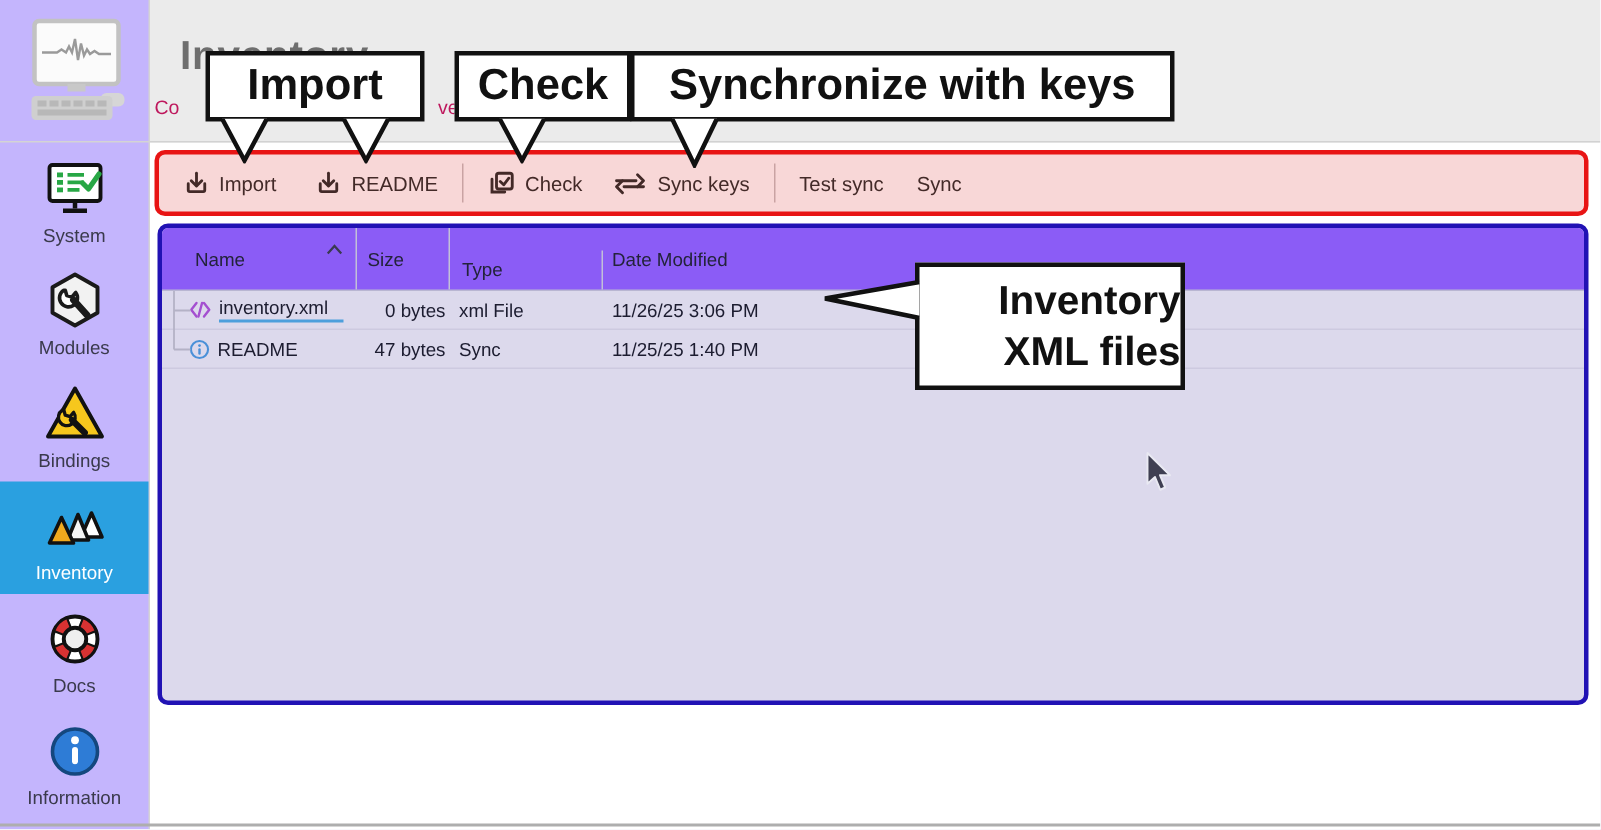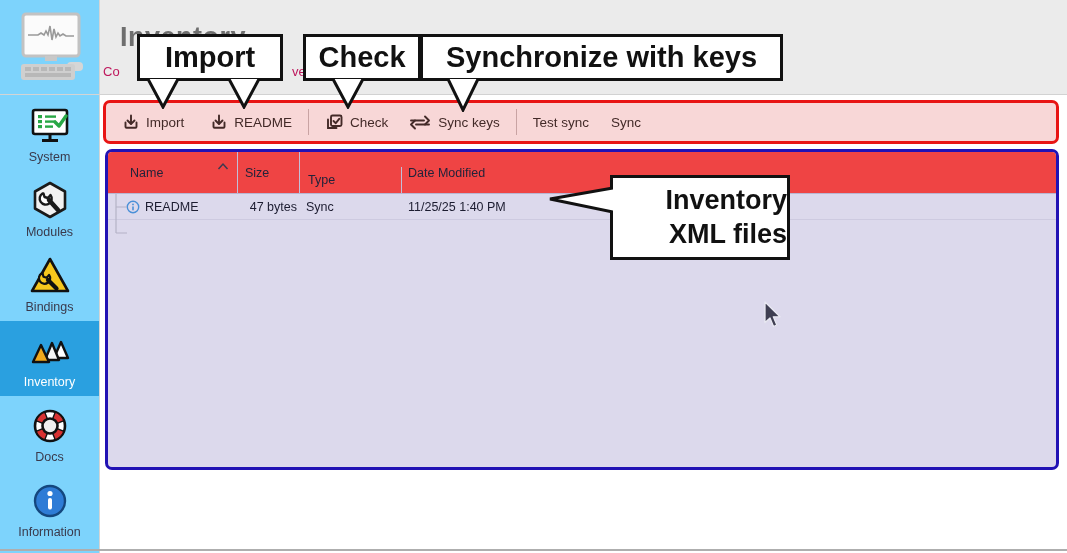--- a/index.html
+++ b/index.html
@@ -21,21 +21,21 @@
   }
   .subtitle-frag {
     position:absolute; top:64px; font-size:13px; color:#be185d;
   }
   .subtitle-frag.left  { left:3px; }
   .subtitle-frag.right { left:192px; }
 
   
   .sidebar {
     position:absolute; left:0; top:0; width:100px; height:553px;
-    background:#7dd3fc; border-right:1px solid #d4d4d4;
+    background:#c4b5fd; border-right:1px solid #d4d4d4;
   }
   .sidebar-logo {
     width:100px; height:95px; border-bottom:1px solid #d4d4d4;
     display:flex; align-items:center; justify-content:center;
   }
   .nav { position:absolute; top:96px; left:0; width:99px; }
   .nav-item {
     width:99px; height:75px; display:flex; flex-direction:column;
     align-items:center; justify-content:center; cursor:default;
   }
@@ -56,21 +56,21 @@
   }
   .tb-gap { width:22px; }
   .tb-sep { width:1px; height:26px; background:#c9a3a3; margin:0 14px; }
 
   
   .file-panel {
     position:absolute; left:105px; top:149px; width:954px; height:321px;
     background:#dcd9ec; border:3px solid #2112b4; border-radius:7px;
     overflow:hidden; z-index:4;
   }
-  .tbl-header { display:flex; height:42px; background:#ef4444; border-bottom:1px solid #b9b6d2; }
+  .tbl-header { display:flex; height:42px; background:#8b5cf6; border-bottom:1px solid #b9b6d2; }
   .th {
     display:flex; align-items:center; font-size:12.5px; color:#23233a;
     border-right:1px solid #c2bfd8; position:relative;
   }
   .th.name { width:130px; padding-left:22px; }
   .th.size { width:62px; padding-left:7px; }
   .th.type { width:102px; padding-left:8px;margin-top:15px; }
   .th.date { flex:1; padding-left:6px; border-right:none; }
   .sort-ind { position:absolute; right:8px; top:8px; }
 
@@ -288,20 +288,33 @@
       <div class="th date">
         <span>Date Modified</span>
       </div>
     </div>
 
     <div class="tbl-rows">
       <svg class="tree" style="position:absolute; left:4px; top:0;" width="20" height="54" viewBox="0 0 20 54">
         <path d="M4 0 V39 M4 13 H15 M4 39 H15" fill="none" stroke="#b4b2c6" stroke-width="1.2"></path>
       </svg>
 
+      <div class="tr">
+        <div class="td name">
+          <svg width="15" height="13" viewBox="0 0 15 13">
+            <polyline points="5,2 1.5,6.5 5,11" fill="none" stroke="#a44fd0" stroke-width="1.6" stroke-linecap="round" stroke-linejoin="round"></polyline>
+            <line x1="8.7" y1="2" x2="6.3" y2="11" stroke="#a44fd0" stroke-width="1.6" stroke-linecap="round"></line>
+            <polyline points="10,2 13.5,6.5 10,11" fill="none" stroke="#a44fd0" stroke-width="1.6" stroke-linecap="round" stroke-linejoin="round"></polyline>
+          </svg>
+          <span class="file-link">inventory.xml</span>
+        </div>
+        <div class="td size">0 bytes</div>
+        <div class="td type">xml File</div>
+        <div class="td date">11/26/25 3:06 PM</div>
+      </div>
 
       <div class="tr">
         <div class="td name">
           <svg width="14" height="14" viewBox="0 0 14 14">
             <circle cx="7" cy="7" r="5.7" fill="none" stroke="#4a90d8" stroke-width="1.4"></circle>
             <circle cx="7" cy="4.4" r="0.9" fill="#4a90d8"></circle>
             <rect x="6.2" y="6.2" width="1.6" height="4.3" rx="0.8" fill="#4a90d8"></rect>
           </svg>
           <span>README</span>
         </div>

